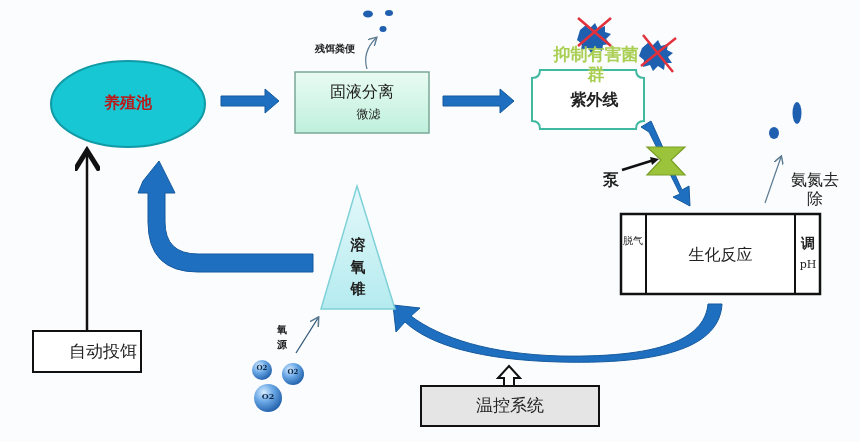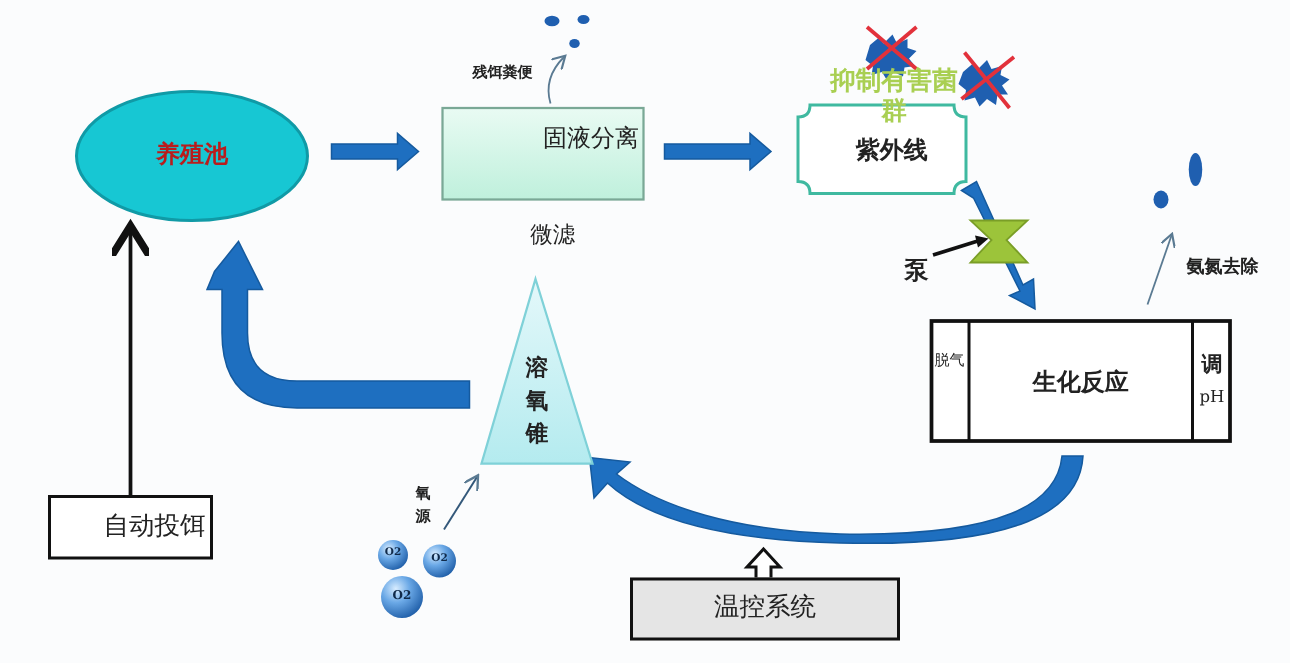--- a/index.html
+++ b/index.html
@@ -93,35 +93,35 @@
 
   <circle cx="262" cy="370" r="10" fill="url(#bubbleGrad)"></circle>
   <circle cx="293" cy="374" r="11" fill="url(#bubbleGrad)"></circle>
   <circle cx="268" cy="398" r="14" fill="url(#bubbleGrad)"></circle>
 
   <line x1="87" y1="330" x2="87" y2="153" stroke="#111" stroke-width="2.5" marker-end="url(#blackArrow)"></line>
 </svg>
 
 <div class="lbl" style="left:88px; top:93px; width:80px; font-size:16px; font-weight:bold; color:#b91c1c;">养殖池</div>
 
-<div class="lbl" style="left:295px; top:82px; width:134px; font-size:16px;padding-left:32px;">固液分离</div>
-<div class="lbl" style="left:295px; top:107px; width:147px; font-size:15px;margin-top:40px;">微滤</div>
+<div class="lbl" style="left:295px; top:82px; width:134px; font-size:16px;">固液分离</div>
+<div class="lbl" style="left:295px; top:107px; width:147px; font-size:12px;">微滤</div>
 
 <div class="lbl" style="left:532px; top:90px; width:125px; font-size:16px; font-weight:bold;">紫外线</div>
 
 <div class="lbl" style="left:546px; top:44px; width:100px; font-size:17px; font-weight:bold; color:#a9cf52;">抑制有害菌群</div>
 
 <div class="lbl" style="left:305px; top:43px; width:60px; font-size:10px; font-weight:bold;">残饵粪便</div>
 
 <div class="lbl" style="left:600px; top:170px; width:22px; font-size:16px; font-weight:bold;">泵</div>
 
-<div class="lbl" style="left:785px; top:170px; width:60px; font-size:12px; font-weight:bold;">氨氮去除</div>
+<div class="lbl" style="left:785px; top:170px; width:60px; font-size:16px; font-weight:normal;">氨氮去除</div>
 
 <div class="lbl" style="left:623px; top:231px; width:20px; font-size:10px; line-height:19px; word-break:break-all;">脱气</div>
-<div class="lbl" style="left:646px; top:245px; width:149px; font-size:16px; font-weight:bold;">生化反应</div>
+<div class="lbl" style="left:646px; top:245px; width:149px; font-size:16px; font-weight:normal;">生化反应</div>
 <div class="lbl" style="left:796px; top:235px; width:24px; font-size:14px; font-weight:bold;">调</div>
 <div class="lbl" style="left:796px; top:258px; width:24px; font-size:11px;text-align:center;">pH</div>
 
 <div class="lbl" style="left:347px; top:236px; width:22px; font-size:15px; font-weight:bold;">溶</div>
 <div class="lbl" style="left:347px; top:258px; width:22px; font-size:15px; font-weight:bold;">氧</div>
 <div class="lbl" style="left:347px; top:280px; width:22px; font-size:15px; font-weight:bold;">锥</div>
 
 <div class="lbl" style="left:276px; top:322px; width:12px; font-size:10px; line-height:15px; font-weight:bold; word-break:break-all;">氧源</div>
 
 <div class="lbl" style="left:252px; top:364px; width:20px; font-size:7px; font-weight:bold; color:#102a4a;">O2</div>

